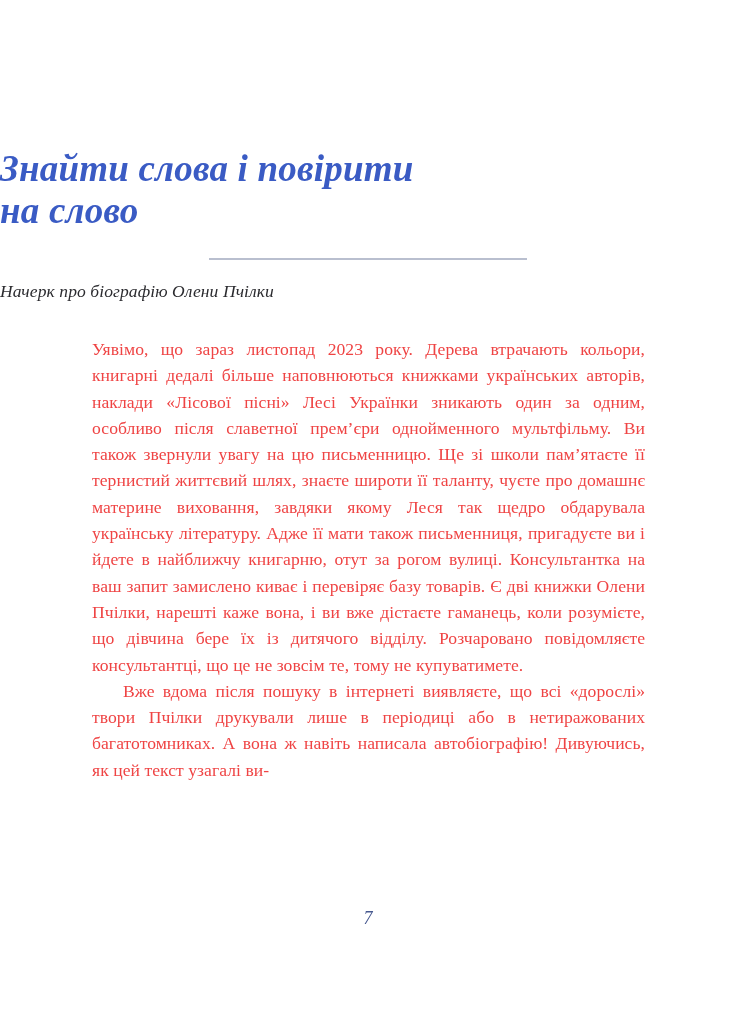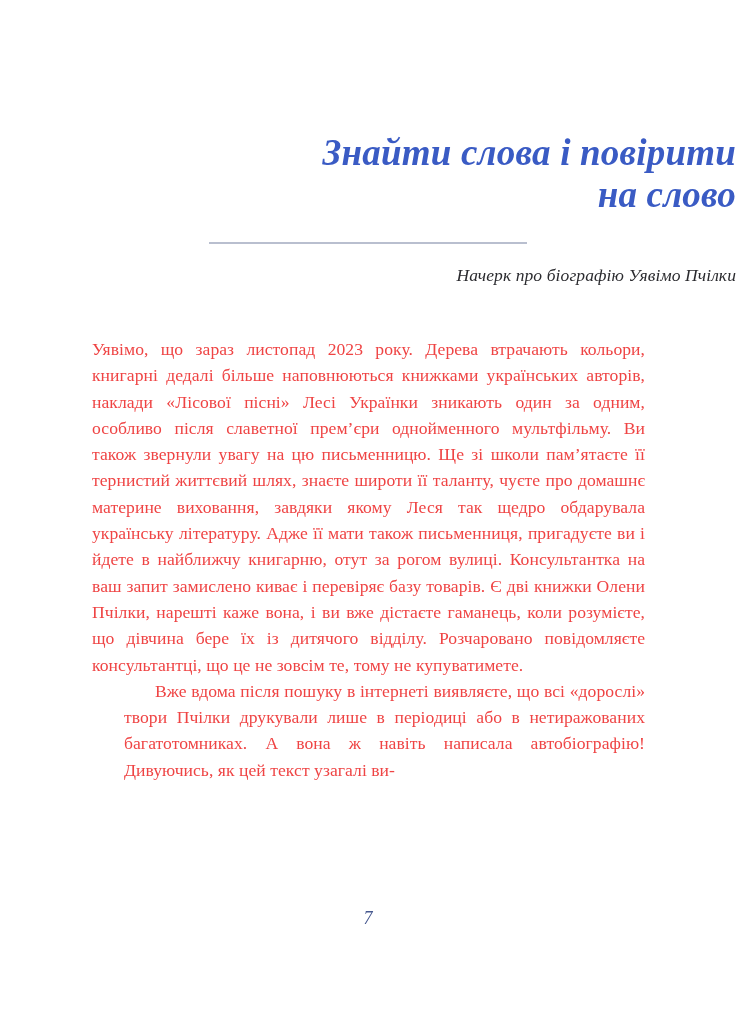--- a/index.html
+++ b/index.html
@@ -18,22 +18,22 @@
     overflow: hidden;
     font-family: "Liberation Serif", "DejaVu Serif", serif;
     -webkit-font-smoothing: antialiased;
   }
 
   
   .chapter-head {
     position: absolute;
     left: 0;
     right: 0;
-    top: 132px;
-    text-align: right;
+    top: 148px;
+    text-align: left;
   }
 
   .chapter-title {
     margin: 0;
     padding: 0;
     font-family: "Liberation Serif", "DejaVu Serif", serif;
     font-style: italic;
     font-weight: 700;
     font-size: 37px;
     line-height: 1.13;
@@ -76,21 +76,20 @@
     line-height: 26.3px;
     color: #ef4444;
     text-align: justify;
     text-justify: inter-word;
     hyphens: manual;
     letter-spacing: 0.05px;
   }
 
   .body-text p.indented {
     text-indent: 31px;
-    margin-left: 32px;
   }
 
   
   .folio {
     position: absolute;
     left: 0;
     right: 0;
     top: 908px;
     text-align: center;
     font-family: "Liberation Serif", "DejaVu Serif", serif;
@@ -103,21 +102,21 @@
 <body>
 
 <div class="page">
 
   <div class="chapter-head">
     <h1 class="chapter-title">Знайти слова і повірити
 на слово</h1>
 
     <hr class="title-rule">
 
-    <p class="chapter-subtitle">Начерк про біографію Уявімо Пчілки</p>
+    <p class="chapter-subtitle">Начерк про біографію Олени Пчілки</p>
   </div>
 
   <div class="body-text">
     <p>Уявімо, що зараз листопад 2023 року. Дерева втрачають кольори, книгарні дедалі більше наповнюються книжками українських авторів, наклади «Лісової пісні» Лесі Україн­ки зникають один за одним, особливо після славетної прем’єри однойменного мультфільму. Ви також звернули увагу на цю письменницю. Ще зі школи пам’ятаєте її тернистий життєвий шлях, знаєте широти її таланту, чуєте про домашнє материне виховання, завдяки якому Леся так щедро обдарувала українську літературу. Адже її мати також письменниця, пригадуєте ви і йдете в найближчу книгарню, отут за рогом вулиці. Консультантка на ваш запит замислено киває і перевіряє базу товарів. Є дві книжки Олени Пчілки, нарешті каже вона, і ви вже дістаєте гаманець, коли розумієте, що дівчина бере їх із дитячого відділу. Розчаровано повідомляєте консультантці, що це не зовсім те, тому не купуватимете.</p>
     <p class="indented">Вже вдома після пошуку в інтернеті виявляєте, що всі «дорослі» твори Пчілки друкували лише в періодиці або в нетиражованих багатотомниках. А вона ж навіть написала автобіографію! Дивуючись, як цей текст узагалі ви-</p>
   </div>
 
   <div class="folio">7</div>
 
 </div>

